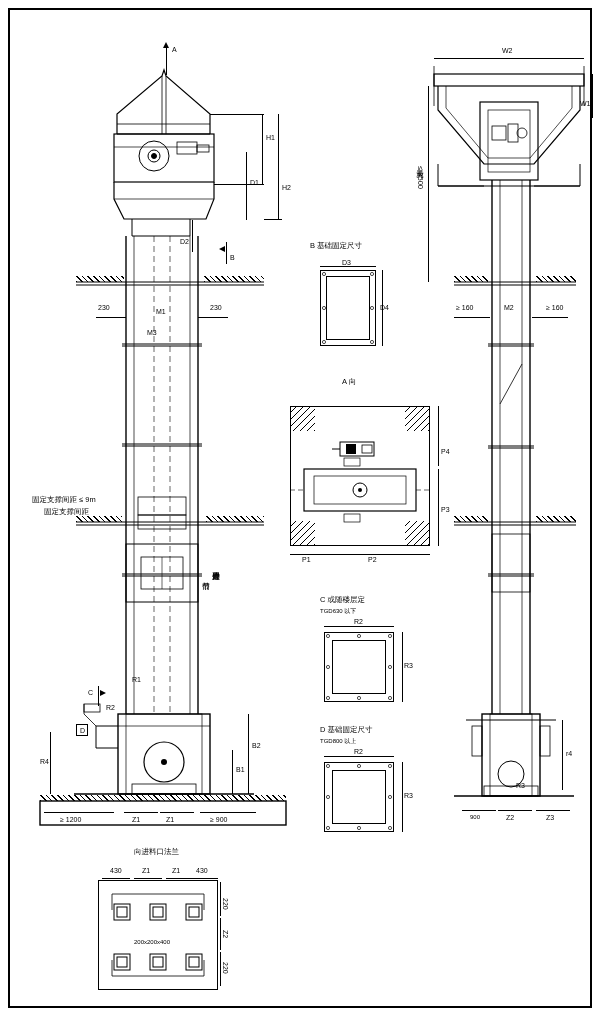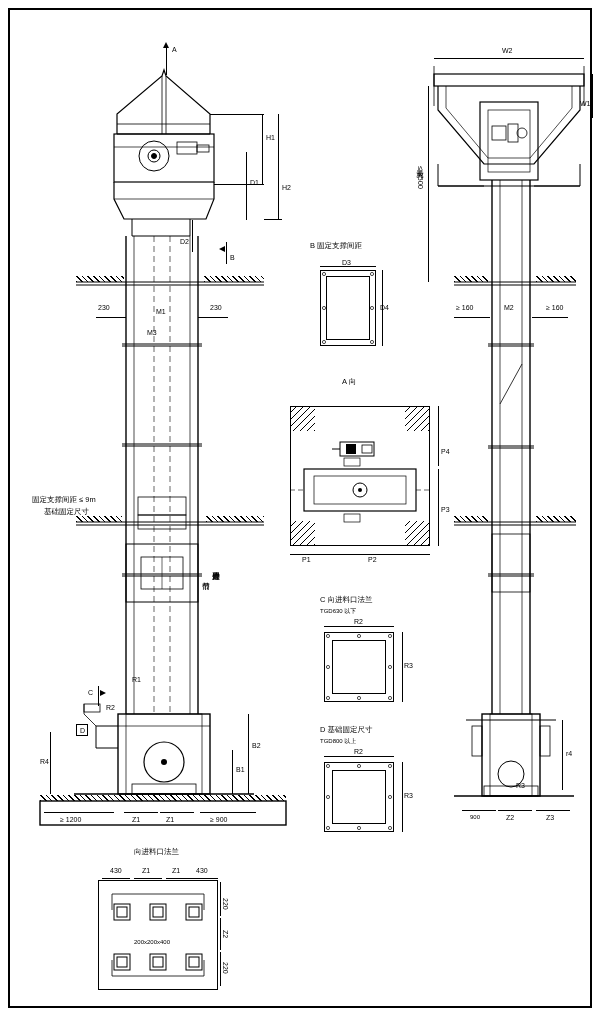--- a/index.html
+++ b/index.html
@@ -135,21 +135,21 @@
 
   <div class="lbl" style="left:84px;top:290px;">230</div>
   <div class="lbl" style="left:196px;top:290px;">230</div>
   <div class="ln h" style="left:82px;top:303px;width:30px;"></div>
   <div class="ln h" style="left:184px;top:303px;width:30px;"></div>
 
   <div class="lbl" style="left:142px;top:294px;">M1</div>
   <div class="lbl" style="left:133px;top:315px;">M3</div>
 
   <div class="lbl cn" style="left:18px;top:482px;">固定支撑间距 ≤ 9m</div>
-  <div class="lbl cn" style="left:30px;top:494px;">基础固定尺寸</div>
+  <div class="lbl cn" style="left:30px;top:494px;">固定支撑间距</div>
   <div class="lbl cn vert" style="left:188px;top:562px;">带门节</div>
   <div class="lbl cn vert" style="left:198px;top:552px;">位置用户确定</div>
 
   <div class="lbl" style="left:118px;top:662px;">R1</div>
   <div class="lbl" style="left:92px;top:690px;">R2</div>
   <div class="ln v" style="left:36px;top:718px;height:62px;"></div>
   <div class="lbl" style="left:26px;top:744px;">R4</div>
   <div class="ln v" style="left:218px;top:736px;height:44px;"></div>
   <div class="lbl" style="left:222px;top:752px;">B1</div>
   <div class="ln v" style="left:234px;top:700px;height:80px;"></div>
@@ -236,21 +236,21 @@
   <div class="ln v" style="left:548px;top:706px;height:70px;"></div>
   <div class="lbl" style="left:552px;top:736px;">r4</div>
   <div class="lbl" style="left:502px;top:768px;">R3</div>
   <div class="lbl sm" style="left:456px;top:800px;">900</div>
   <div class="lbl" style="left:492px;top:800px;">Z2</div>
   <div class="lbl" style="left:532px;top:800px;">Z3</div>
   <div class="ln h" style="left:448px;top:796px;width:34px;"></div>
   <div class="ln h" style="left:484px;top:796px;width:34px;"></div>
   <div class="ln h" style="left:522px;top:796px;width:34px;"></div>
 
-  <div class="lbl cn" style="left:296px;top:228px;">B 固定支撑间距</div>
+  <div class="lbl cn" style="left:296px;top:228px;">B 基础固定尺寸</div>
   <div class="box" style="left:306px;top:256px;width:56px;height:76px;border-width:1.2px;"></div>
   <div class="box" style="left:312px;top:262px;width:44px;height:64px;"></div>
   <div class="lbl" style="left:328px;top:245px;">D3</div>
   <div class="lbl" style="left:366px;top:290px;">D4</div>
   <div class="ln h" style="left:306px;top:252px;width:56px;"></div>
   <div class="ln v" style="left:368px;top:256px;height:76px;"></div>
   <svg width="572" height="988">
     <g fill="none" stroke="#000" stroke-width="0.7">
       <circle cx="310" cy="260" r="1.6"></circle>
           <circle cx="358" cy="260" r="1.6"></circle>
@@ -283,21 +283,21 @@
   </svg>
   <div class="ln v" style="left:424px;top:392px;height:60px;"></div>
   <div class="lbl" style="left:427px;top:434px;">P4</div>
   <div class="ln v" style="left:424px;top:455px;height:77px;"></div>
   <div class="lbl" style="left:427px;top:492px;">P3</div>
   <div class="ln h" style="left:276px;top:540px;width:58px;"></div>
   <div class="lbl" style="left:288px;top:542px;">P1</div>
   <div class="ln h" style="left:334px;top:540px;width:82px;"></div>
   <div class="lbl" style="left:354px;top:542px;">P2</div>
 
-  <div class="lbl cn" style="left:306px;top:582px;">C 向进料口法兰</div>
+  <div class="lbl cn" style="left:306px;top:582px;">C 或随楼层定</div>
   <div class="lbl sm" style="left:306px;top:594px;">TGD630 以下</div>
   <div class="box" style="left:310px;top:618px;width:70px;height:70px;border-width:1.2px;"></div>
   <div class="box" style="left:318px;top:626px;width:54px;height:54px;"></div>
   <div class="ln h" style="left:310px;top:612px;width:70px;"></div>
   <div class="lbl" style="left:340px;top:604px;">R2</div>
   <div class="ln v" style="left:388px;top:618px;height:70px;"></div>
   <div class="lbl" style="left:390px;top:648px;">R3</div>
   <svg width="572" height="988">
     <g fill="none" stroke="#000" stroke-width="0.7">
       <circle cx="314" cy="622" r="1.6"></circle>

